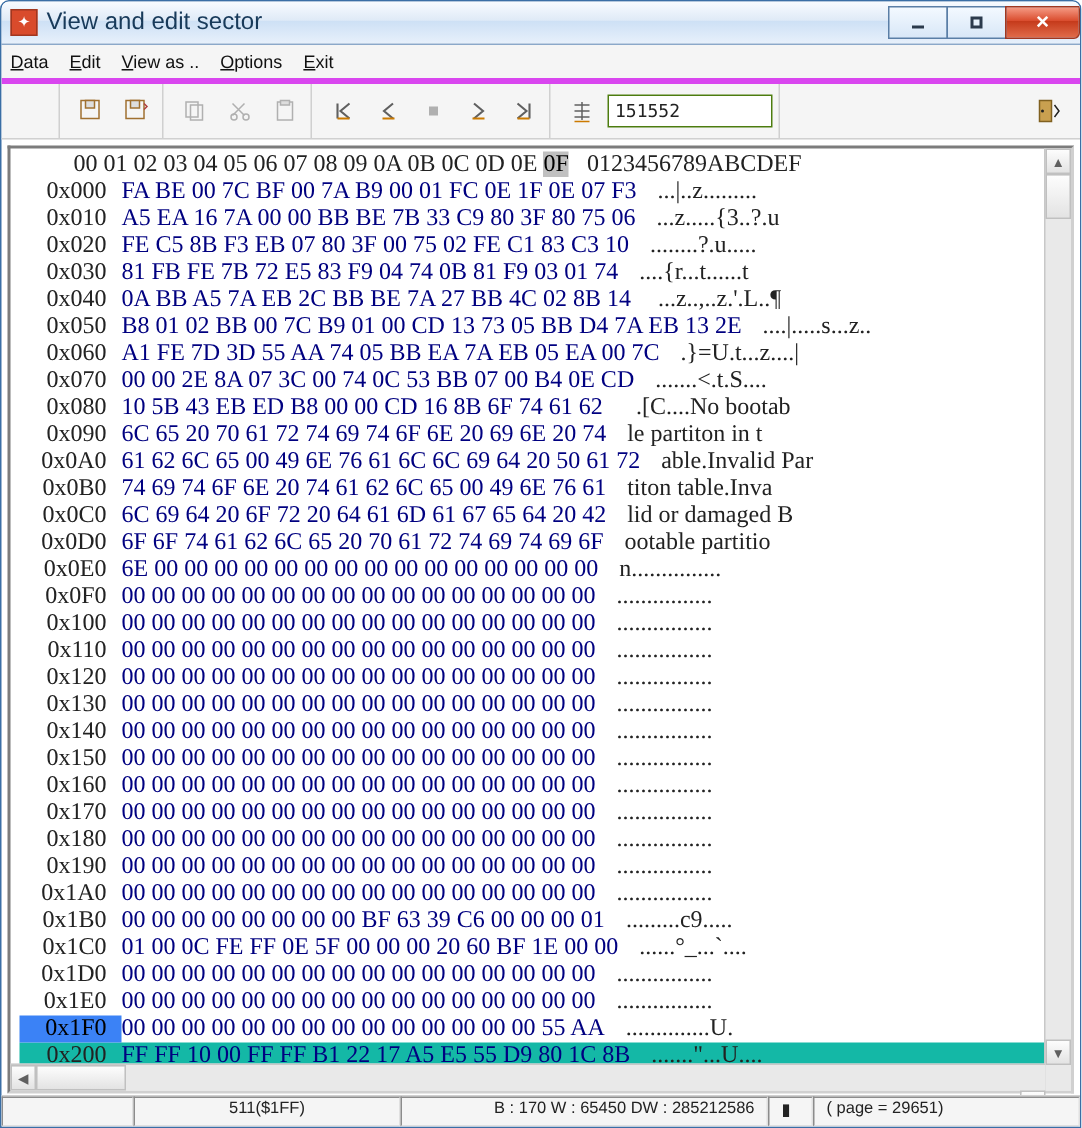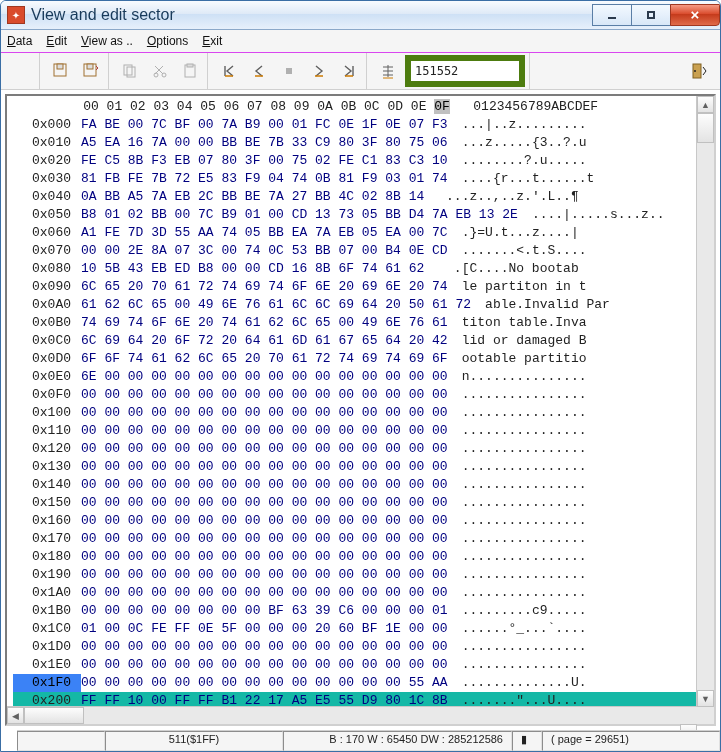--- a/index.html
+++ b/index.html
@@ -6,38 +6,38 @@
 .window{width:721px;height:752px;border:1px solid #3a6ea5;border-radius:6px 6px 0 0;background:#fff;overflow:hidden;position:relative;box-sizing:border-box}
 .titlebar{height:28px;background:linear-gradient(#f8fbff,#dfeaf7 45%,#cde0f5 46%,#e7f0fb);border-bottom:1px solid #8ba8c9;display:flex;align-items:center;padding:0 0 0 6px}
 .app-icon{width:16px;height:16px;background:#d94b2c;border:1px solid #a03720;margin-right:6px;display:inline-flex;align-items:center;justify-content:center;color:#fff;font-size:10px}
 .title{color:#183a5a;font-size:16px}
 .winbtns{margin-left:auto;display:flex}
 .winbtn{width:38px;height:20px;border:1px solid #5a7ea6;background:linear-gradient(#f3f9ff,#d8e7f7);margin-left:-1px;display:flex;align-items:center;justify-content:center;font-size:11px;color:#2b3a4c}
 .winbtn.min::before{content:"";width:8px;height:2px;background:#2b3a4c;margin-top:6px}
 .winbtn.max::before{content:"";width:8px;height:8px;border:2px solid #2b3a4c;box-sizing:border-box}
 .winbtn.close{background:linear-gradient(#f59a84,#d94b2c 45%,#c53a1b 46%,#e06b4a);border-color:#a03720;color:#fff;width:48px;border-radius:0 0 4px 0}
 .winbtn.close::before{content:"×";font-size:15px;font-weight:bold;line-height:12px}
-.menubar{height:22px;display:flex;align-items:center;padding:0 6px;gap:14px;border-bottom:1px solid #d946ef;background:#f5f5f5}
+.menubar{height:22px;display:flex;align-items:center;padding:0 6px;gap:14px;border-bottom:4px solid #d946ef;background:#f5f5f5}
 .menuitem{font-size:12px;color:#111;cursor:default}
 .menuitem u{text-decoration:underline}
 .toolbar{height:36px;display:flex;align-items:center;padding:0 4px;gap:4px;border-bottom:1px solid #d0d0d0;background:#f5f5f5}
 .tbgroup{display:flex;align-items:center;gap:4px;padding:0 4px;border-right:1px solid #d0d0d0;height:36px}
 .tbbtn{width:26px;height:26px;display:flex;align-items:center;justify-content:center;color:#606060}
 .tbbtn svg{width:18px;height:18px}
-.addr-input{height:20px;width:100px;border:6px solid #4d7c0f;background:#fff;font-family:monospace;font-size:12px;padding:0 4px;color:#222}
+.addr-input{height:20px;width:100px;border:1px solid #4d7c0f;background:#fff;font-family:monospace;font-size:12px;padding:0 4px;color:#222}
 .hexarea-wrap{position:relative;margin:4px;border:2px inset #d0d0d0;background:#fff}
-.hexarea{font-family:Liberation Mono, monospace;font-size:13px;line-height:18px;white-space:pre;color:#000080;padding:2px 6px 2px 6px;height:624px;overflow:hidden}
+.hexarea{font-family:Liberation Serif, serif;font-size:16px;line-height:18px;white-space:pre;color:#000080;padding:2px 6px 2px 6px;height:624px;overflow:hidden}
 .colhdr{color:#222}
 .offcol{color:#222;display:inline-block;width:58px;text-align:right;padding-right:10px}
 .offcol.sel{background:#3b82f6;color:#000}
 .ascii{color:#222;padding-left:14px}
 .hexline{display:block}
 .row-cyan{background:#14b8a6}
 .sel-cell{background:#c0c0c0;color:#000}
-.statusbar{position:absolute;bottom:0;left:16px;right:0;height:20px;display:flex;background:#f5f5f5;border-top:1px solid #d0d0d0}
+.statusbar{position:absolute;bottom:0;left:0;right:0;height:20px;display:flex;background:#f5f5f5;border-top:1px solid #d0d0d0}
 .statpane{border:1px inset #e0e0e0;padding:1px 8px;font-size:11px;color:#222;flex:0 0 auto}
 .statpane.flex{flex:1 1 auto}
 .vscroll{position:absolute;right:0;top:0;bottom:0;width:17px;background:#e9e9e9;border-left:1px solid #c8c8c8}
 .hscroll{position:absolute;left:0;right:17px;bottom:0;height:17px;background:#e9e9e9;border-top:1px solid #c8c8c8}
 .sbtn{width:17px;height:17px;background:linear-gradient(#fdfdfd,#e3e3e3);border:1px solid #c0c0c0;box-sizing:border-box;display:flex;align-items:center;justify-content:center;color:#606060;font-size:9px}
 .vscroll .sbtn.down{position:absolute;bottom:17px}
 .thumb{position:absolute;background:linear-gradient(#fdfdfd,#e3e3e3);border:1px solid #c0c0c0;box-sizing:border-box}
 .vthumb{left:0;right:0;top:17px;height:30px}
 .hthumb{top:0;bottom:0;left:17px;width:60px}
 .hscroll .sbtn.right{position:absolute;right:0}

